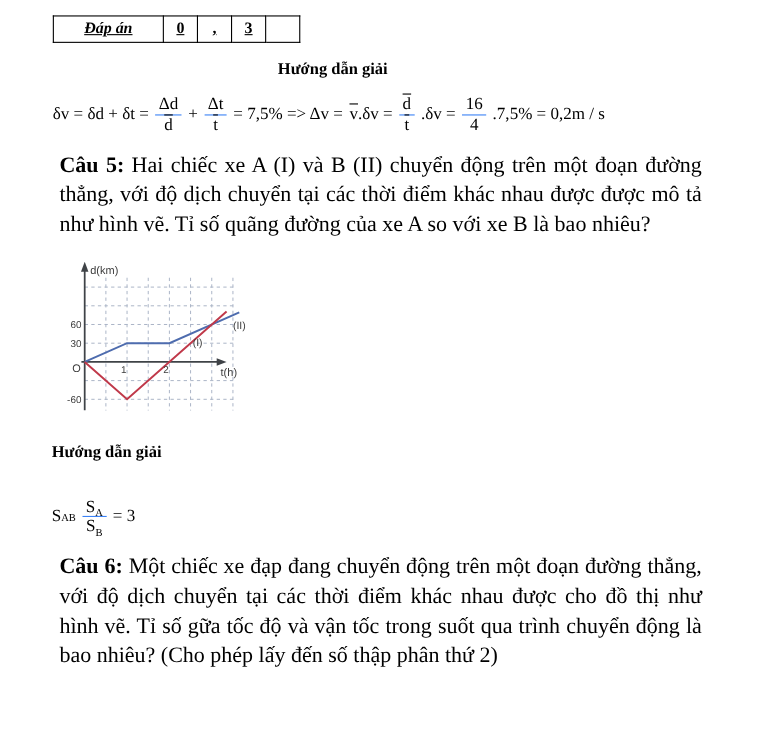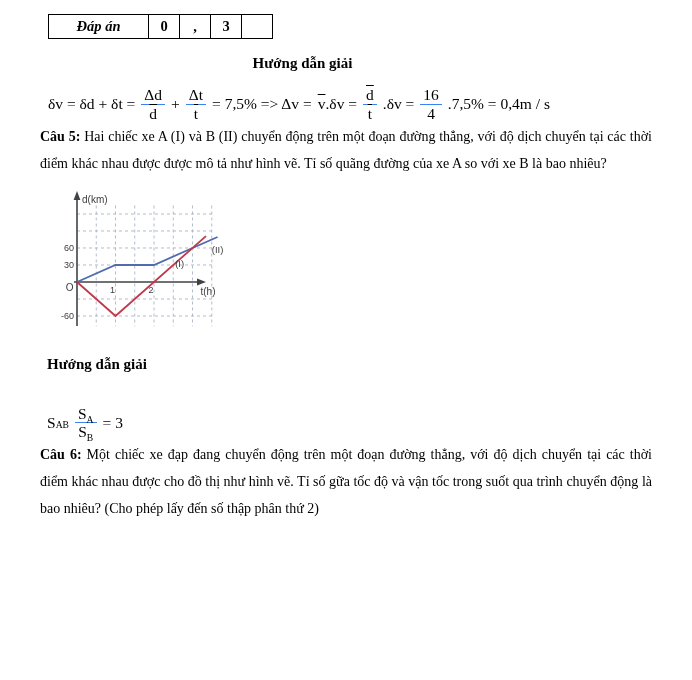--- a/index.html
+++ b/index.html
@@ -2,21 +2,21 @@
 <html><head>
 <meta charset="utf-8">
 <style>
   html,body{margin:0;padding:0;background:#ffffff;}
   body{width:692px;height:680px;overflow:hidden;font-family:"Liberation Serif",serif;color:#000;}
   .page{box-sizing:border-box;width:692px;height:680px;padding:12px 40px 0 40px;}
 
   
   table.anstable{border-collapse:collapse;font-weight:bold;font-size:14.5px;}
   table.anstable td{border:1.5px solid #000;text-align:center;vertical-align:middle;height:23px;padding:0;}
-  table.t1{margin:2px 0 16px 8px;}
+  table.t1{margin:2px 0 16px 8px;text-decoration:underline;}
   table.t1 td.lab{width:99px;font-style:italic;}
   table.t1 td.val{width:30px;}
   table.t2{margin:77px 0 0 2px;}
   table.t2 td.lab{width:74px;text-align:left;padding-left:8px;}
   table.t2 td.val{width:23px;}
 
   .sol-head-center{margin-top:15px;width:525px;text-align:center;font-weight:bold;font-size:15px;}
   .sol-head-left{margin:21px 0 0 7px;font-weight:bold;font-size:15px;}
 
   
@@ -24,21 +24,21 @@
   .f1{margin:14px 0 0 8px;text-align:center;}
   .f2{margin:32px 0 0 7px;}
   .frac{display:inline-flex;flex-direction:column;align-items:center;line-height:1.15;}
   .frac .num{border-bottom:1px solid #3b82f6;padding:0 3px;}
   .frac .den{padding:0 3px;}
   .obar{text-decoration:overline;}
   sub{font-size:0.62em;line-height:0;}
   .tight{display:inline-flex;align-items:baseline;}
 
   
-  p.qpara{margin:0;font-size:14px;line-height:27px;text-align:justify;}
+  p.qpara{margin:14px;font-size:20px;line-height:27px;text-align:justify;}
   .q5{margin-top:8px;}
   .q6{margin-top:34px;line-height:26.5px;}
   .qlabel{font-weight:bold;}
 
   .graphwrap{margin:8px 0 0 17px;width:196px;height:150px;}
   svg text{font-family:"Liberation Sans",sans-serif;}
 </style>
 </head>
 <body>
 
@@ -76,21 +76,21 @@
     </span>
     <span class="frac">
       <span class="num obar">d</span>
       <span class="den obar">t</span>
     </span>
     <span>.δv =</span>
     <span class="frac">
       <span class="num">16</span>
       <span class="den">4</span>
     </span>
-    <span>.7,5% = 0,4m / s</span>
+    <span>.7,5% = 0,2m / s</span>
   </div>
 
   <p class="qpara q5"><span class="qlabel">Câu 5:</span><span> Hai chiếc xe A (I) và B (II) chuyển động trên một đoạn đường thẳng, với độ dịch chuyển tại các thời điểm khác nhau được được mô tả như hình vẽ. Tỉ số quãng đường của xe A so với xe B là bao nhiêu?</span></p>
 
   <div class="graphwrap">
     <svg id="graph-svg" width="196" height="150" viewBox="0 0 196 150">
         <line x1="39.25" y1="20.49955" x2="39.25" y2="141.20026000000001" stroke="#aab4c6" stroke-width="0.9" stroke-dasharray="3,3"></line>
         <line x1="58.5" y1="20.49955" x2="58.5" y2="141.20026000000001" stroke="#aab4c6" stroke-width="0.9" stroke-dasharray="3,3"></line>
         <line x1="77.75" y1="20.49955" x2="77.75" y2="141.20026000000001" stroke="#aab4c6" stroke-width="0.9" stroke-dasharray="3,3"></line>
         <line x1="97" y1="20.49955" x2="97" y2="141.20026000000001" stroke="#aab4c6" stroke-width="0.9" stroke-dasharray="3,3"></line>

